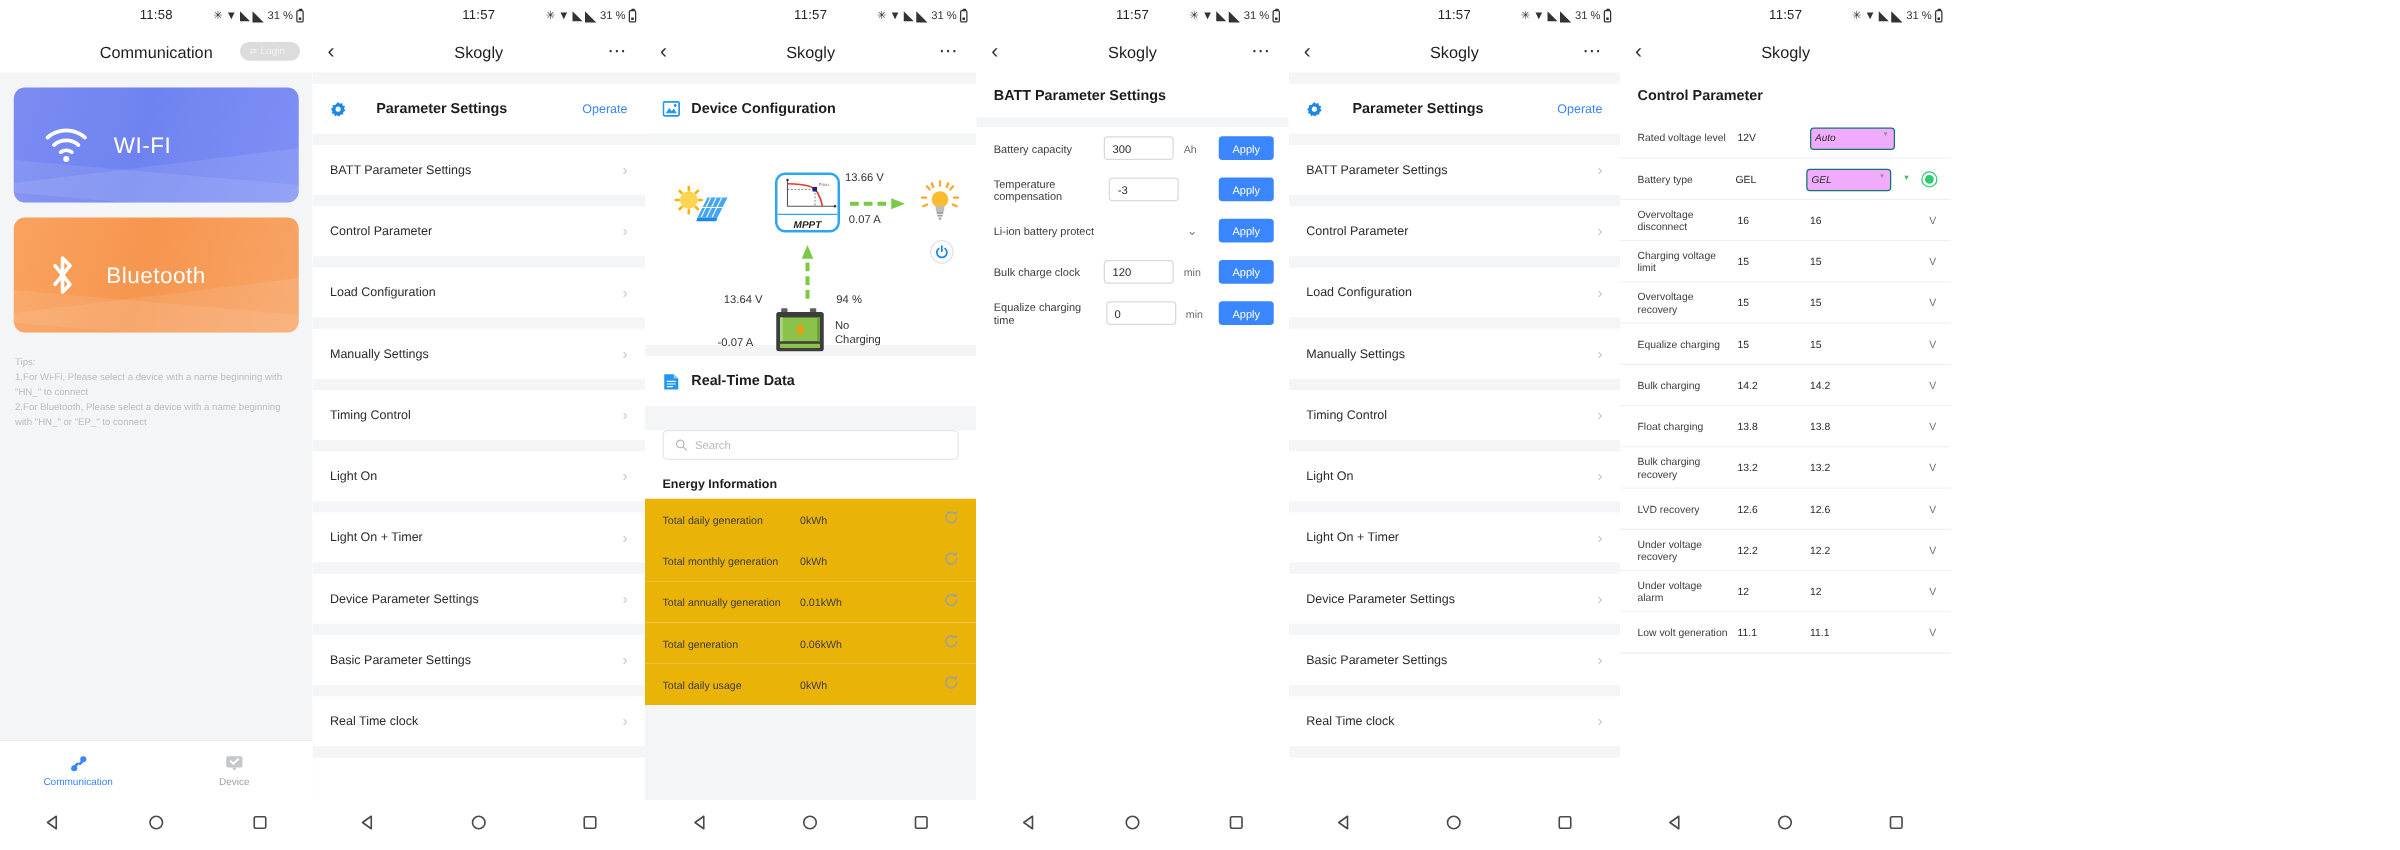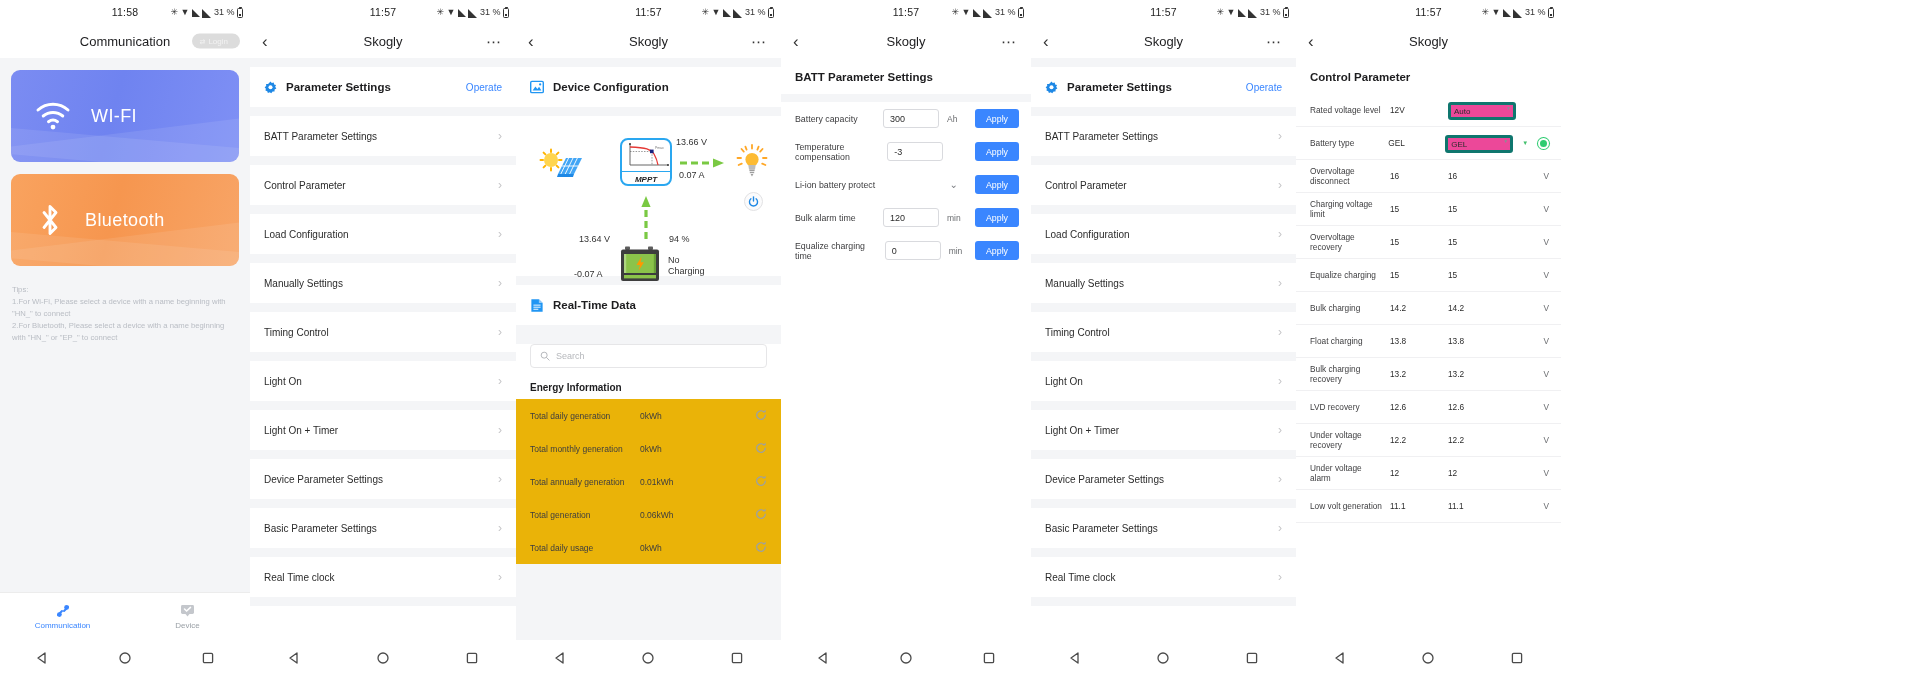--- a/index.html
+++ b/index.html
@@ -109,21 +109,21 @@
   .navbar {
     height: 40px; flex: 0 0 40px; background: #fff;
     display: flex; align-items: center; justify-content: space-around;
   }
   .navbar div { cursor: pointer; }
 
   
   .gap { height: 9px; background: #f4f5f7; }
   .sechead {
     background: #fff; height: 40px; display: flex; align-items: center;
-    padding: 0 14px; gap: 9px; position: relative;
+    padding: 0 14px; gap: 24px; position: relative;
   }
   .sechead .ttl { font-size: 11.5px; font-weight: 600; color: #1d1d1f; }
   .sechead .op { position: absolute; right: 14px; font-size: 10px; color: #3a86ff; cursor: pointer; }
   .row {
     background: #fff; height: 40px; display: flex; align-items: center;
     padding: 0 14px; position: relative; cursor: pointer;
   }
   .row .lbl { font-size: 10px; color: #2b2b2b; }
   .row .chev {
     position: absolute; right: 14px; color: #c6c6c8; font-size: 12px; font-weight: 300;
@@ -199,23 +199,23 @@
   .p6title { background: #fff; padding: 13px 14px 11px; font-size: 11.5px; font-weight: 600; color: #1d1d1f; }
   .trow {
     background: #fff; min-height: 33px; display: flex; align-items: center;
     padding: 4px 12px 4px 14px; gap: 6px; border-bottom: 1px solid #f0f0f2;
   }
   .trow .k { font-size: 8.3px; color: #3d3d3f; width: 74px; line-height: 1.22; }
   .trow .c2 { font-size: 8.3px; color: #2b2b2b; width: 52px; }
   .trow .c3 { font-size: 8.3px; color: #2b2b2b; width: 60px; position: relative; }
   .trow .c4 { font-size: 8.3px; color: #6b6d70; width: 16px; text-align: right; margin-left: auto; }
   .trow select.sel {
-    width: 68px; height: 18px; border: 3px solid #0f766e; border-radius: 3px;
-    background: #ec4899; font-size: 8px; color: #2b2b2b; padding: 0 3px;
-    font-family: "Liberation Sans", sans-serif; -webkit-appearance: none; appearance: none;
+    width: 68px; height: 18px; border: 1px solid #0f766e; border-radius: 3px;
+    background: #f0abfc; font-size: 8px; color: #2b2b2b; padding: 0 3px;
+    font-family: "Liberation Sans", sans-serif; -webkit-appearance: none; appearance: none; font-style: italic;
   }
   .trow .selwrap { position: relative; width: 68px; }
   .trow .selwrap:after {
     content: "\25BC"; position: absolute; right: 5px; top: 5px;
     font-size: 5px; color: #8c8e92; pointer-events: none;
   }
   .trow .dot {
     width: 11px; height: 11px; border-radius: 50%; background: #2ecc71;
     border: 2px solid #fff; box-shadow: 0 0 0 1px #2ecc71; margin-left: 4px;
   }
@@ -661,21 +661,21 @@
         <button class="apply">Apply</button>
       </div>
 
       <div class="frow">
         <span class="k">Li-ion battery protect</span>
         <span class="caret">⌄</span>
         <button class="apply">Apply</button>
       </div>
 
       <div class="frow">
-        <span class="k">Bulk alarm time</span>
+        <span class="k">Bulk charge clock</span>
         <input class="val" value="120" style="">
         <span class="unit">min</span>
         <button class="apply">Apply</button>
       </div>
 
       <div class="frow">
         <span class="k">Equalize charging time</span>
         <input class="val" value="0" style="">
         <span class="unit">min</span>
         <button class="apply">Apply</button>

